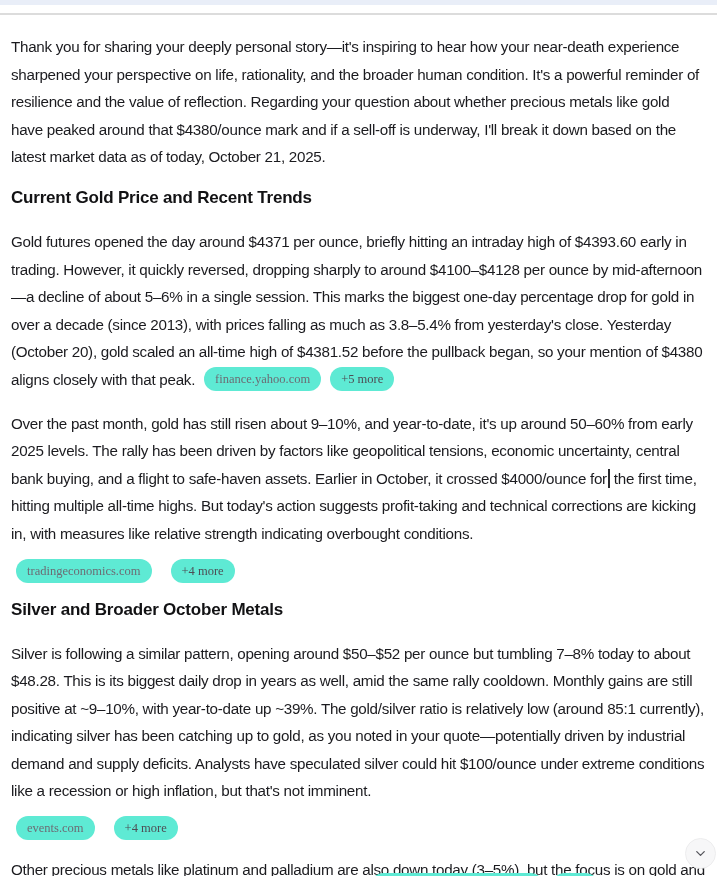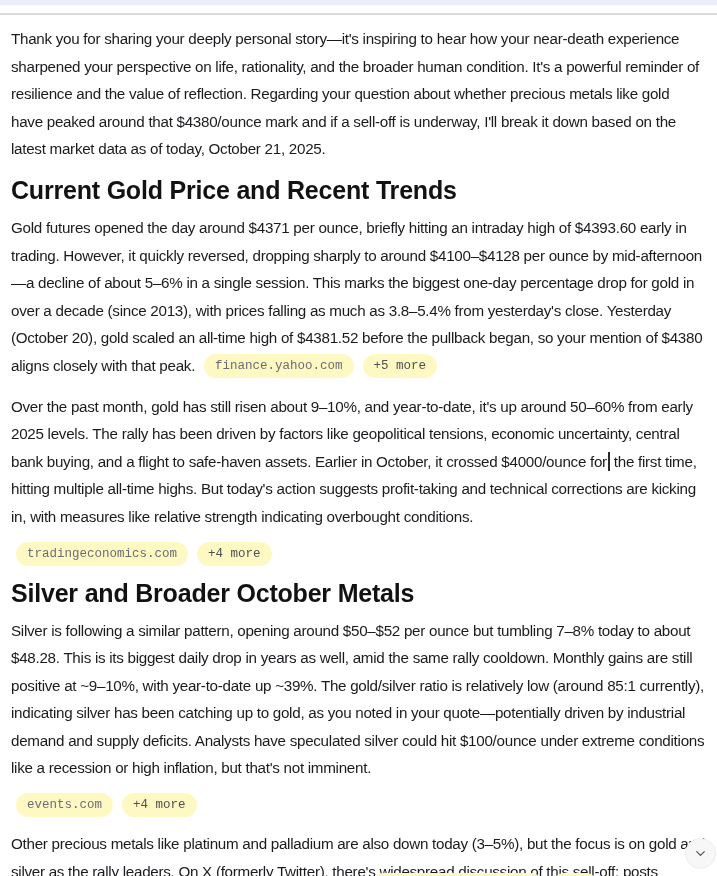--- a/index.html
+++ b/index.html
@@ -6,36 +6,36 @@
   body {
     width:717px; height:876px; overflow:hidden; position:relative;
     background:#ffffff; color:#1b1b1f;
     font-family:"Liberation Sans", sans-serif;
   }
   .top-strip { height:5px; background:#e9eef8; }
   .divider { margin-top:8px; height:2px; background:#dcdcdc; }
   .content { padding:2px 12px 0 11px; }
   p.body {
     font-size:15.2px; line-height:27.6px; letter-spacing:-0.28px;
-    margin:8px 0 13px 0; color:#1b1b1f;
+    margin:16px 0 13px 0; color:#1b1b1f;
   }
   h3.section {
-    font-size:25px; line-height:28px; font-weight:700; letter-spacing:-0.2px;
+    font-size:17px; line-height:28px; font-weight:700; letter-spacing:-0.2px;
     margin:13px 0 10px 0; color:#121214;
   }
   .chip {
-    display:inline-block; background:#fef9c3; color:#6c6c74;
+    display:inline-block; background:#5eead4; color:#6c6c74;
     font-size:12.5px; line-height:12px; letter-spacing:0;
     padding:6px 11px; border-radius:12px; vertical-align:2px;
     cursor:pointer; white-space:nowrap; border:none;
-    font-family:Liberation Mono, monospace;
+    font-family:Liberation Serif, serif;
   }
   .chip.more { color:#4e4e55; }
   p.body .chip { margin-left:9px; }
-  .chip-row { margin:-2px 0 13px 0; padding-left:5px; display:flex; gap:9px; align-items:flex-end; }
+  .chip-row { margin:-2px 0 13px 0; padding-left:5px; display:flex; gap:19px; align-items:flex-end; }
   .caret {
     display:inline-block; width:2px; height:19px; background:#2a2a2e;
     vertical-align:-4px; margin-left:1px;
   }
   .clipped-row {
     position:absolute; left:11px; top:868px; width:695px;
     display:flex; align-items:flex-start; gap:9px; white-space:nowrap;
   }
   .clipped-row .text { font-size:15.2px; line-height:27.6px; letter-spacing:-0.28px; }
   .clipped-row .chip { margin-top:5px; height:12px; }

